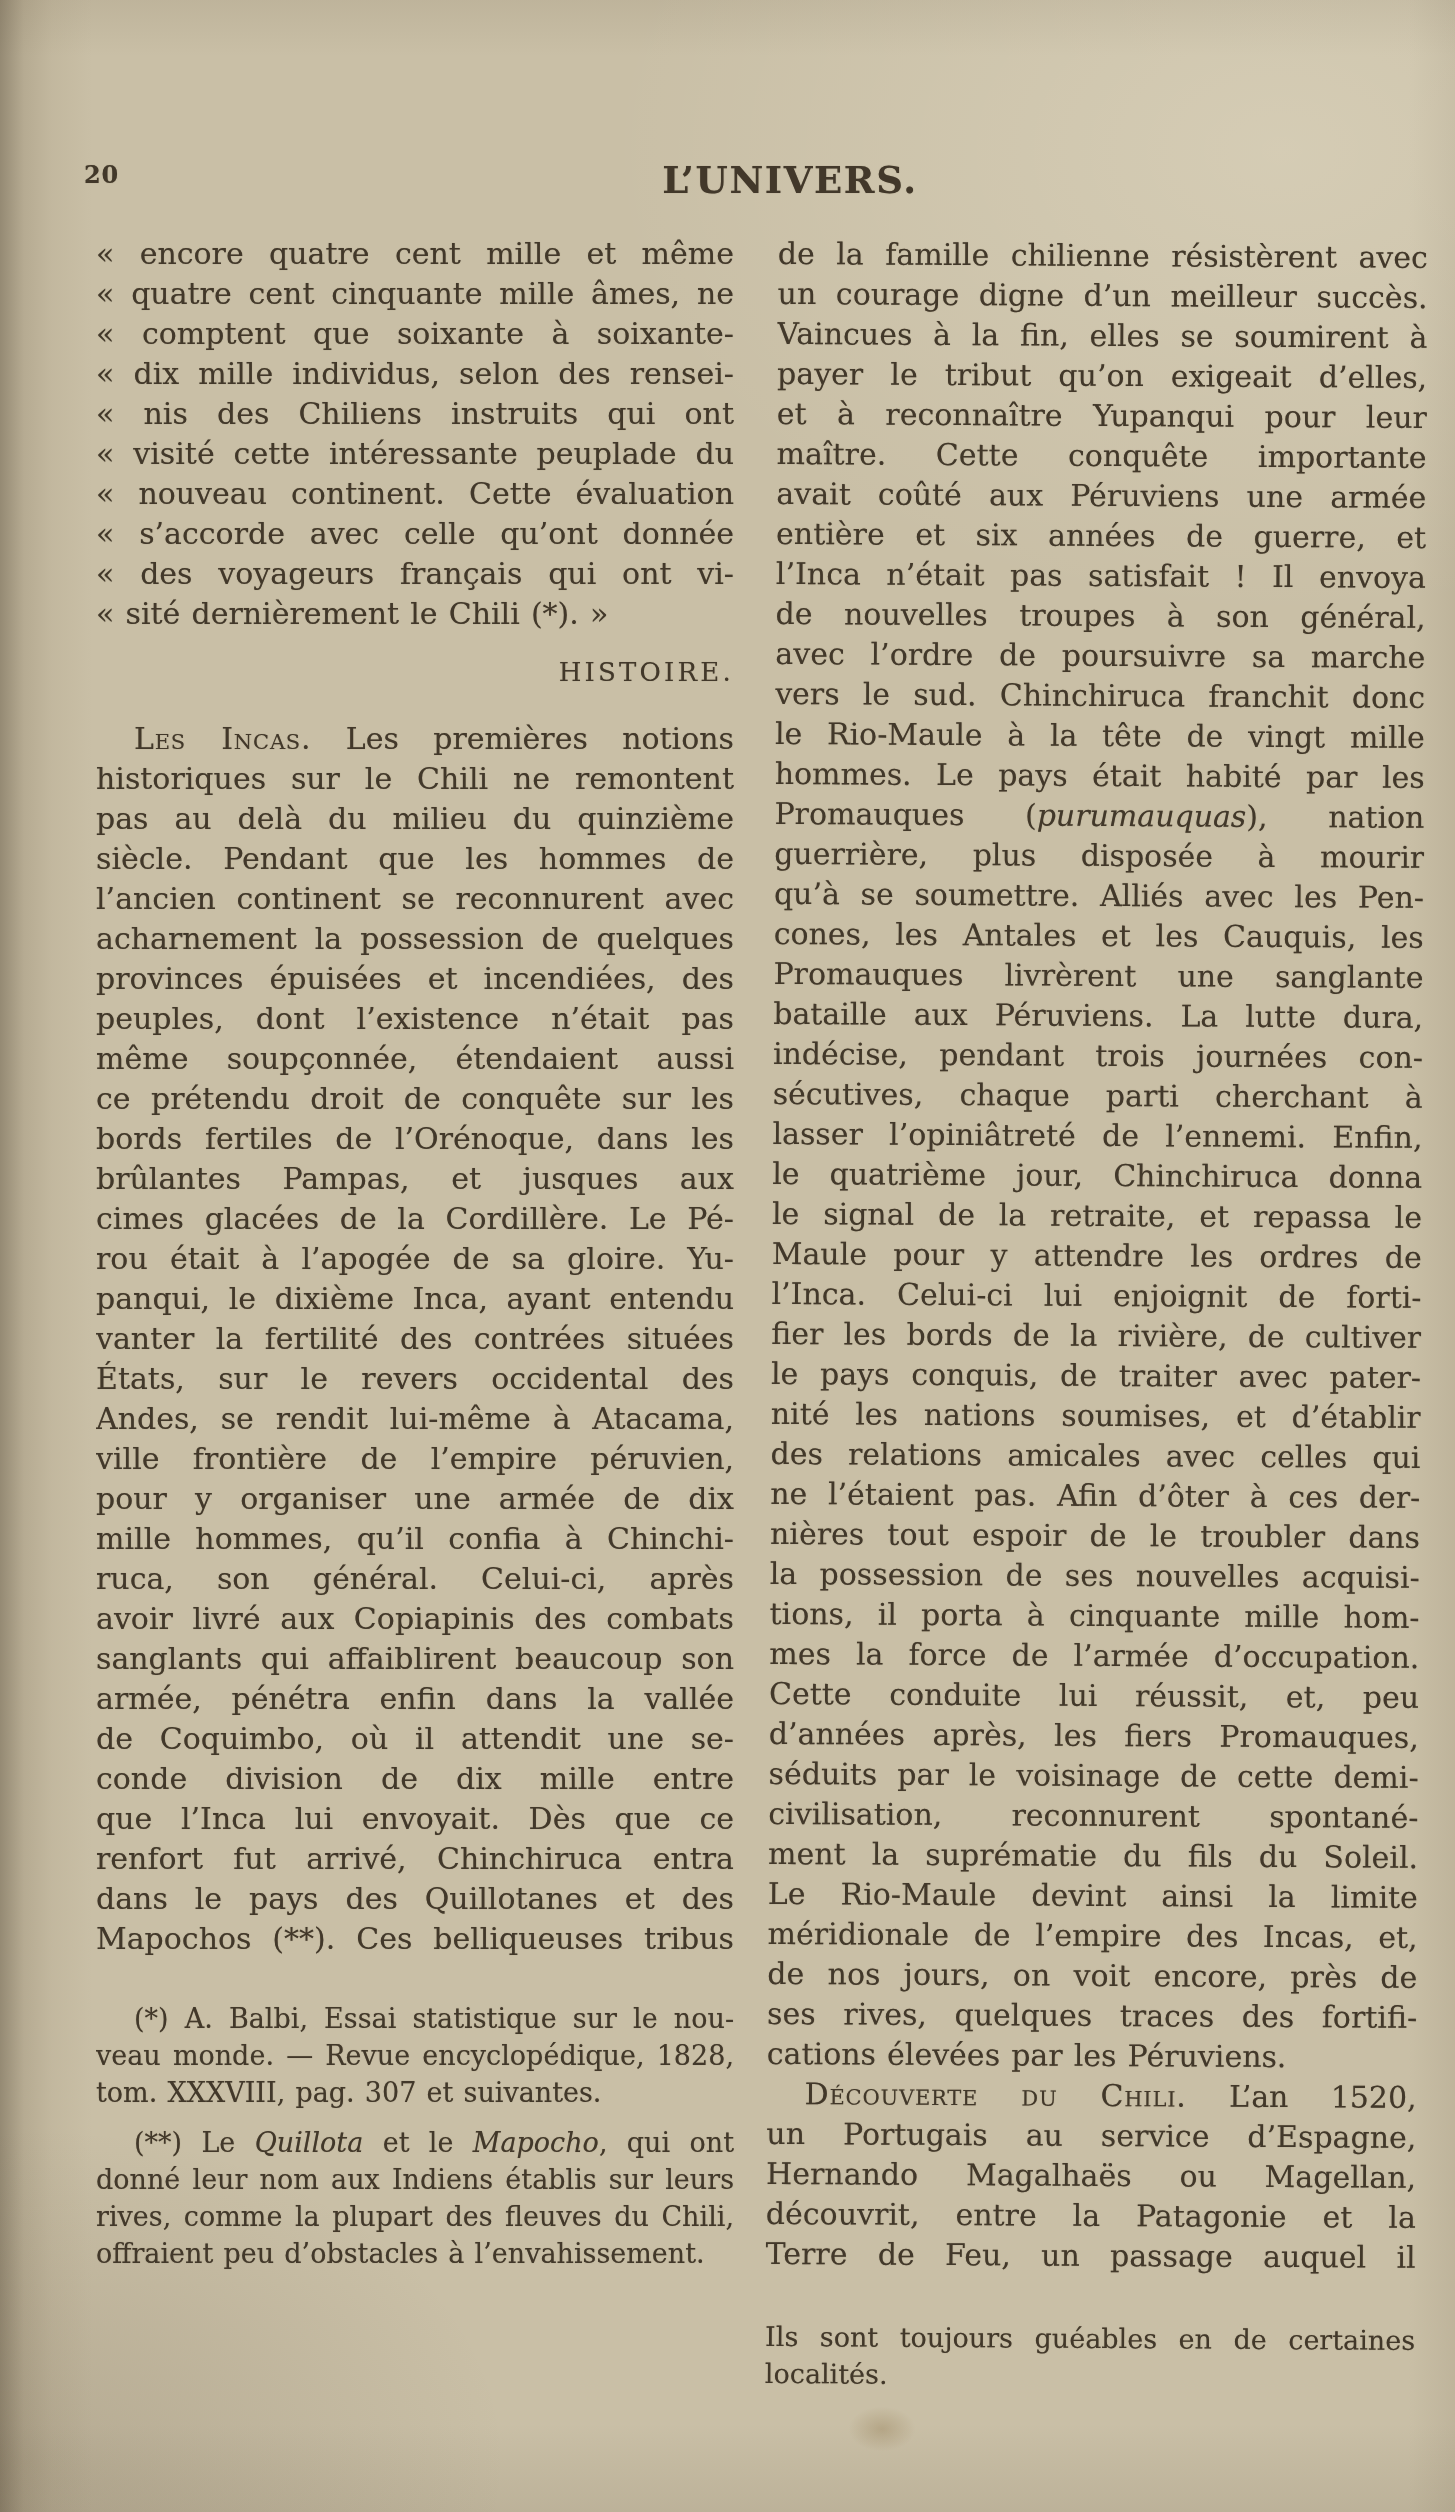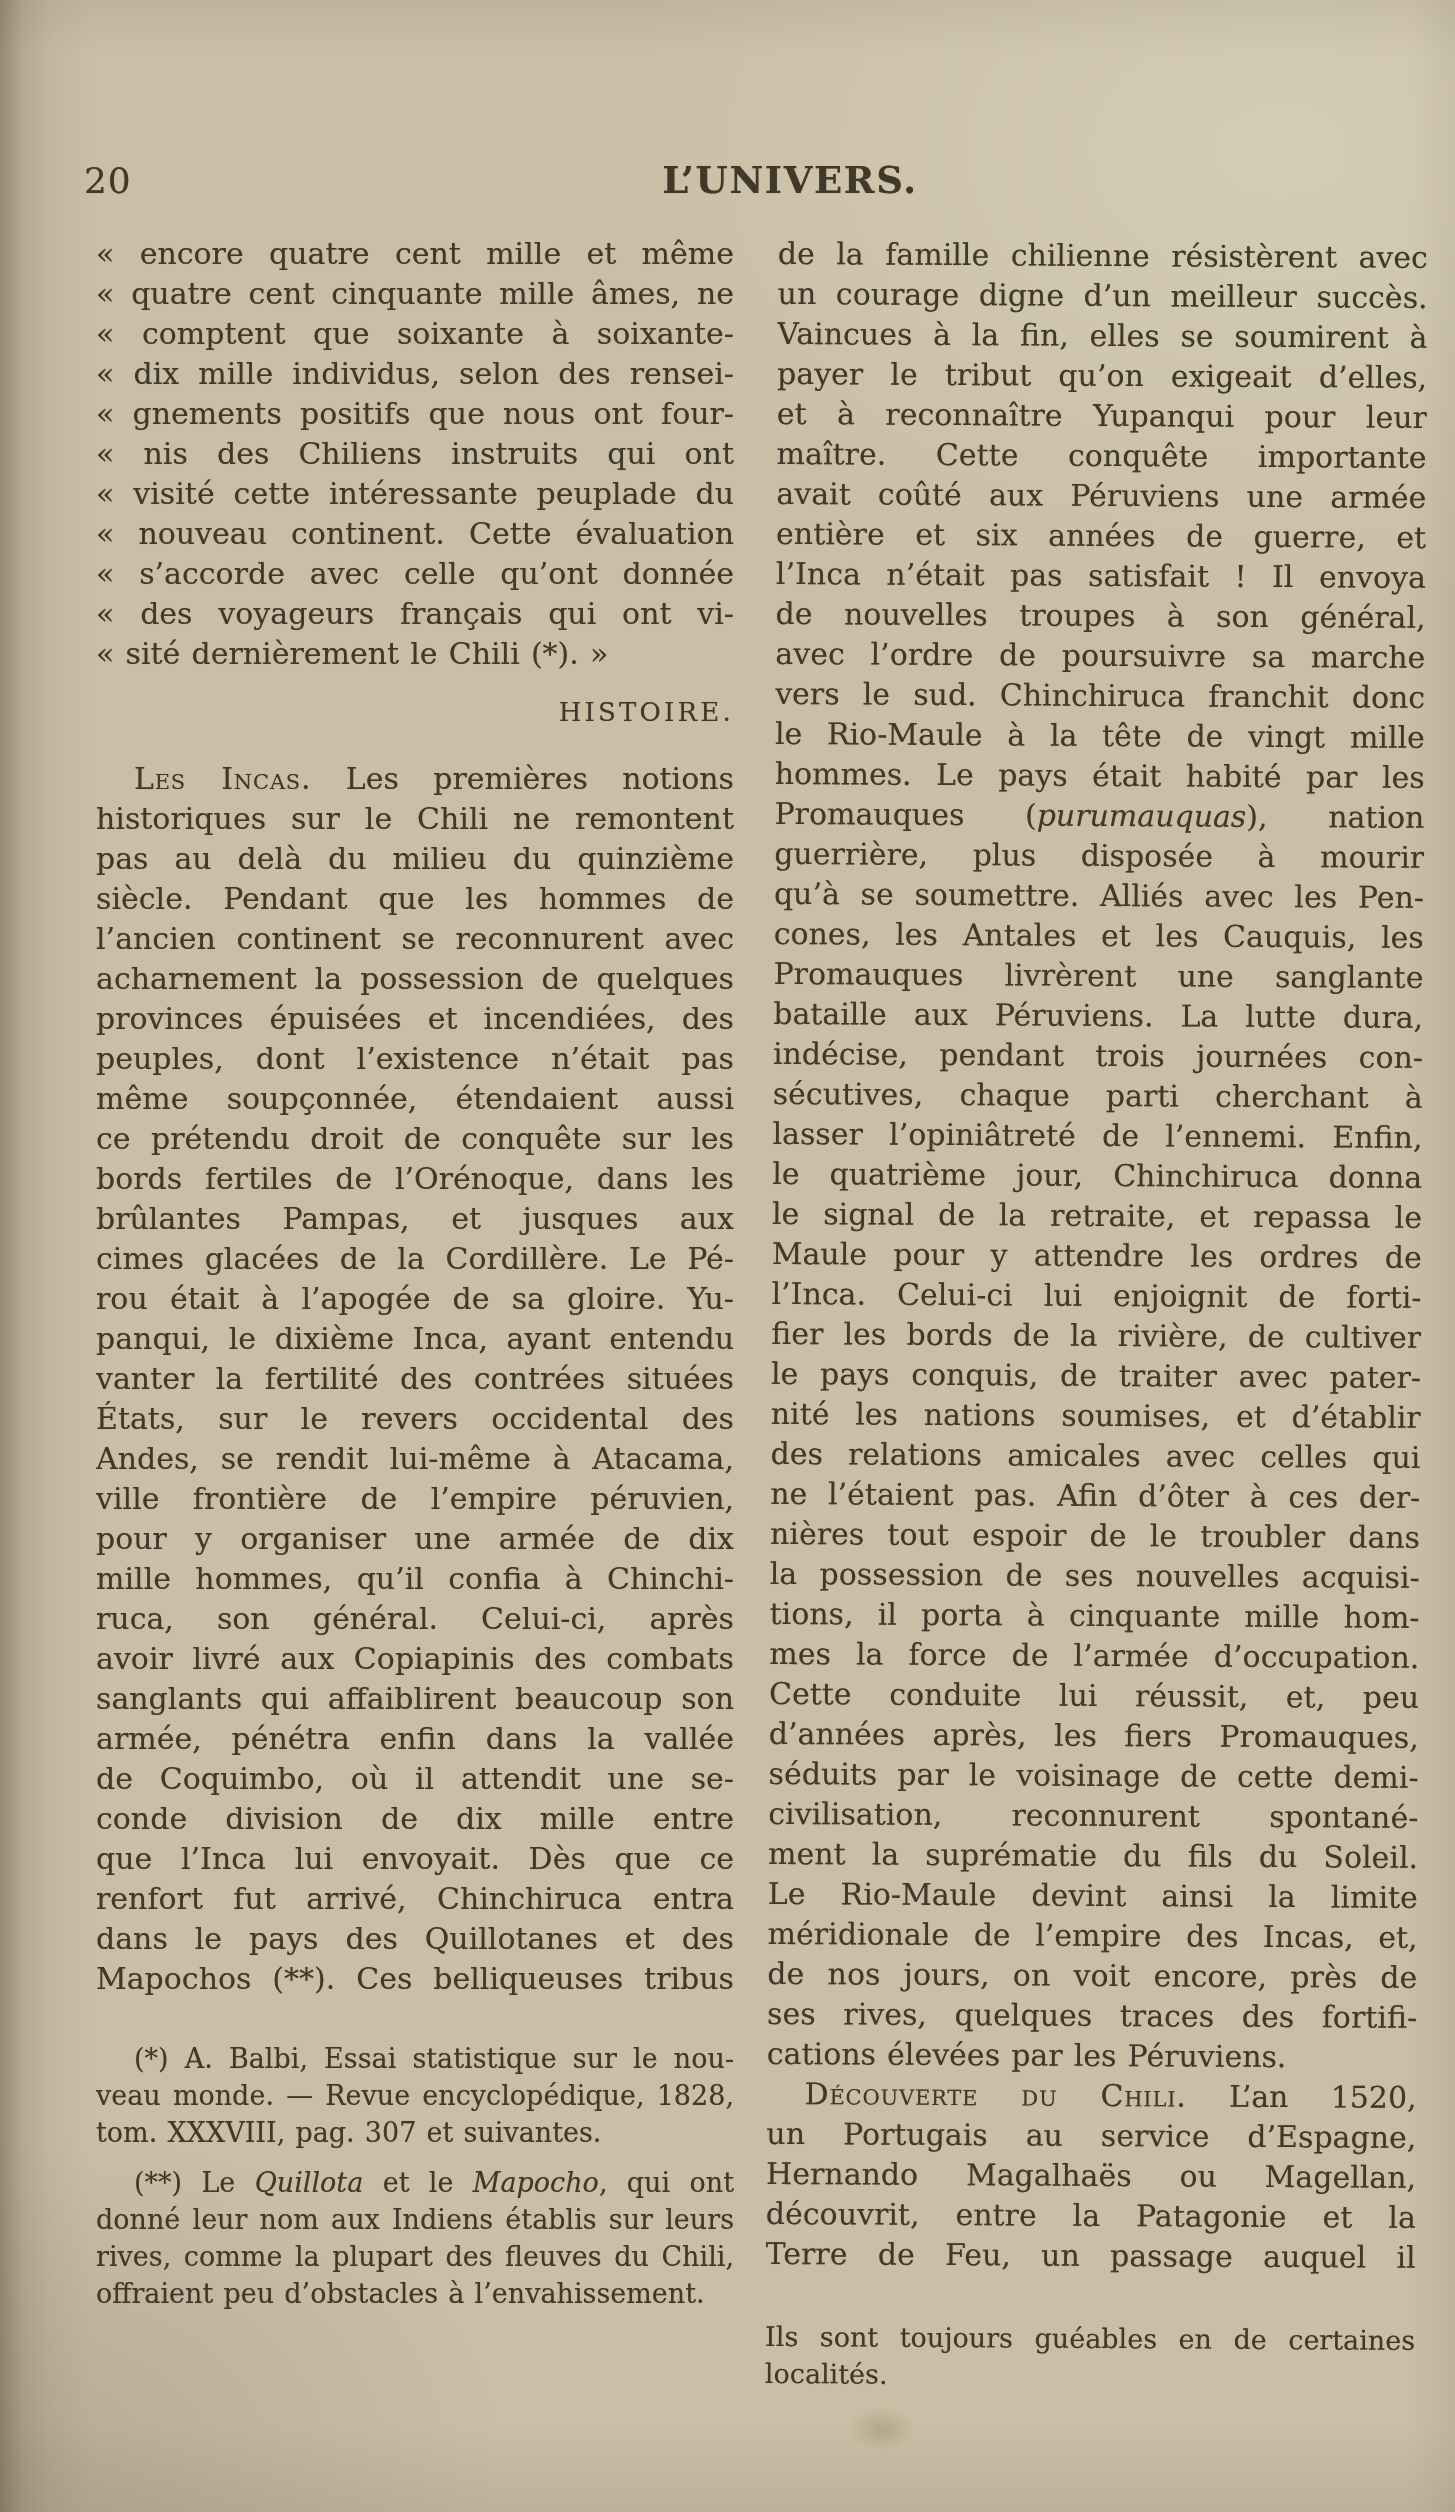--- a/index.html
+++ b/index.html
@@ -19,21 +19,21 @@
       linear-gradient(to right, rgba(70,58,40,0.40) 0px, rgba(105,90,65,0.20) 24px, rgba(135,120,92,0.10) 52px, rgba(135,120,92,0.0) 92px),
       linear-gradient(to bottom, rgba(95,80,58,0.10), rgba(95,80,58,0) 56px),
       linear-gradient(to top, rgba(95,80,58,0.12), rgba(95,80,58,0) 88px),
       linear-gradient(to left, rgba(95,80,58,0.10), rgba(95,80,58,0) 48px),
       #c9bfa6;
     text-shadow: 0 0 0.8px rgba(62,50,32,0.45);
   }
   .header { position: absolute; top: 160px; left: 0; width: 100%; height: 48px; }
   .pagenum {
     position: absolute; left: 84px; top: 0;
-    font-size: 36px; font-weight: 400; letter-spacing: 0.8px;
+    font-size: 24px; font-weight: 700; letter-spacing: 0.8px;
   }
   .title {
     position: absolute; left: 790px; top: -1.6px; transform: translateX(-50%);
     font-size: 37px; font-weight: 700; letter-spacing: 1.6px; white-space: nowrap;
   }
   .columns {
     position: absolute; top: 234px; left: 68px;
     display: flex; gap: 44px; margin-left: 28px;
   }
   .col { position: relative; }
@@ -79,21 +79,20 @@
   </div>
 
   <div class="columns">
 
     <div class="col left">
       <div class="block quote">
           <div class="line">« encore quatre cent mille et même</div>
           <div class="line">« quatre cent cinquante mille âmes, ne</div>
           <div class="line">« comptent que soixante à soixante-</div>
           <div class="line">« dix mille individus, selon des rensei-</div>
-          <div class="line">« gnements positifs que nous ont four-</div>
           <div class="line">« nis des Chiliens instruits qui ont</div>
           <div class="line">« visité cette intéressante peuplade du</div>
           <div class="line">« nouveau continent. Cette évaluation</div>
           <div class="line">« s’accorde avec celle qu’ont donnée</div>
           <div class="line">« des voyageurs français qui ont vi-</div>
           <div class="line short">« sité dernièrement le Chili (*). »</div>
         </div>
 
       <div class="heading">HISTOIRE.</div>
 

